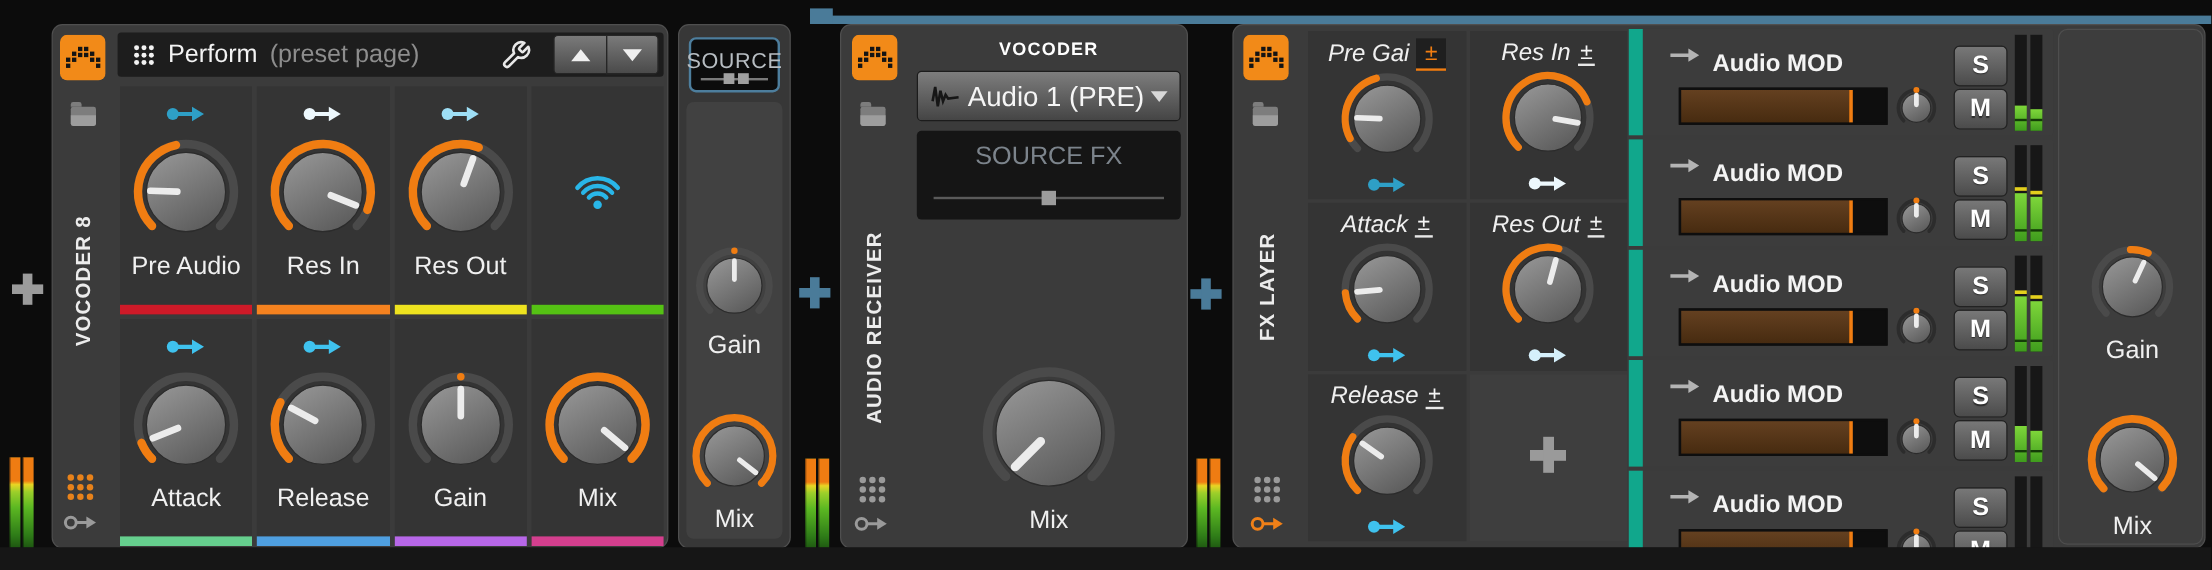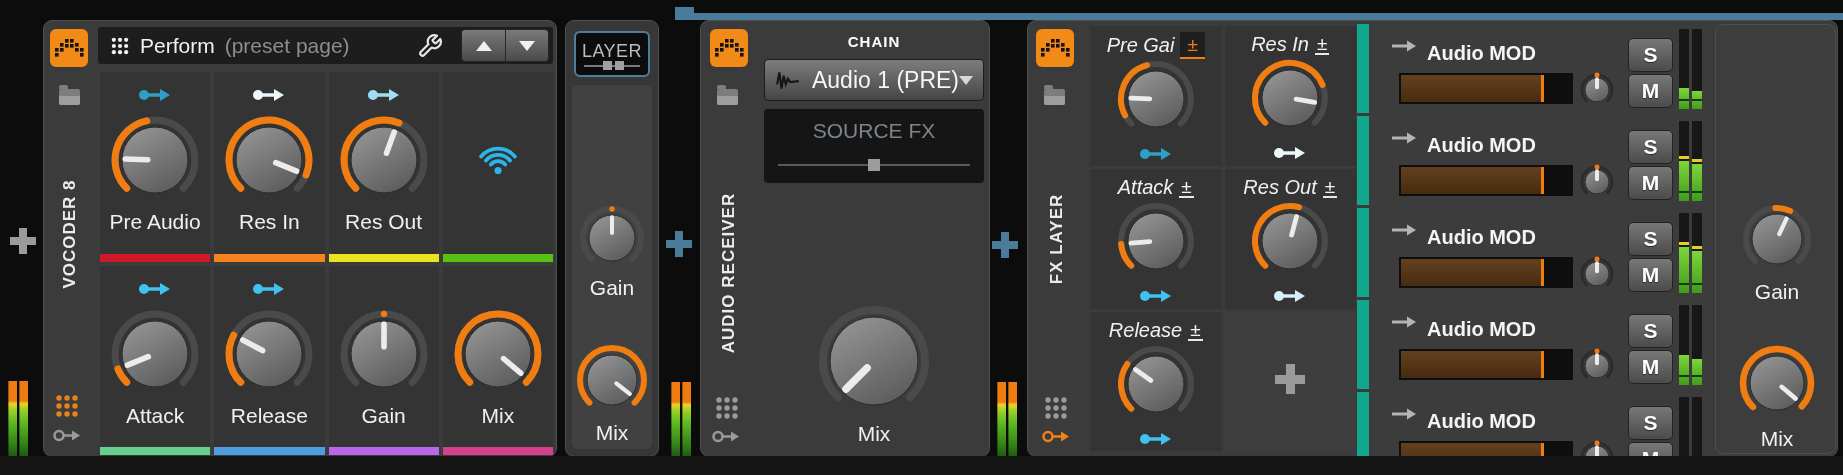--- a/index.html
+++ b/index.html
@@ -57,21 +57,21 @@
   .chain-squares{width:56px;height:2px;background:#7a7a7a;position:relative;margin-top:3px;}
   .chain-squares i{position:absolute;top:-4px;width:9px;height:9px;background:#9f9f9f;}
   .chain-squares i:first-child{left:19px;} .chain-squares i:last-child{left:31px;}
   .chain-inner{position:absolute;left:6px;top:64px;width:80px;height:364px;background:#414141;border-radius:6px;}
   .kblock{position:absolute;display:flex;flex-direction:column;align-items:center;}
   
   .rpanel{position:absolute;left:58px;top:0;width:230px;height:436px;}
   .src-label{position:absolute;top:12px;left:0;width:100%;text-align:center;font-weight:bold;font-size:15px;color:#ffffff;letter-spacing:1px;}
   .dropdown{position:absolute;left:5px;top:38px;width:220px;height:42px;background:linear-gradient(#7d7d7d,#454545);
             border:1px solid #1c1c1c;border-radius:4px;display:flex;align-items:center;padding:0 10px;box-sizing:border-box;cursor:pointer;}
-  .dd-text{flex:1;text-align:right;font-size:23px;color:#f5f5f5;}
+  .dd-text{flex:1;text-align:center;font-size:23px;color:#f5f5f5;}
   .caret{width:0;height:0;border-left:7px solid transparent;border-right:7px solid transparent;border-top:9px solid #d8d8d8;}
   .wave-icon{line-height:0;}
   .fxbox{position:absolute;left:5px;top:88px;width:220px;height:74px;background:#151515;border-radius:4px;cursor:pointer;}
   .fx-label{position:absolute;top:10px;width:100%;text-align:center;font-size:21px;color:#7c848c;}
   .slider{position:absolute;left:14px;right:14px;bottom:12px;height:12px;}
   .sl-line{position:absolute;top:5px;left:0;right:0;height:2px;background:#5a5a5a;}
   .sl-handle{position:absolute;top:0;left:calc(50% - 6px);width:12px;height:12px;background:#9c9c9c;}
   .gainbox{position:absolute;left:5px;top:175px;width:220px;height:46px;background:#151515;border-radius:4px;}
   .mini-meter{position:absolute;left:5px;top:5px;width:9px;height:36px;background:#242424;}
   .mini-meter b:first-child{position:absolute;top:0;left:0;right:0;height:13px;background:#6f6f6f;}
@@ -345,21 +345,21 @@
               <line x1="53.56148265704378" y1="52.66663804632427" x2="70.75151996063364" y2="67.09079200769023" stroke="#ececec" stroke-width="5.61" stroke-linecap="round"></line>
             </svg></div>
           <div class="klabel">Mix</div>
           <div class="cbar" style="background:#d43f8e"></div>
         </div>
       </div>
   </div>
 
   <div class="panel" id="chain" style="left:565px;top:20px;width:94px;height:437px">
     <div class="chain-btn">
-      <span class="txt">LAYER</span>
+      <span class="txt">SOURCE</span>
       <span class="chain-squares">
           <i></i>
           <i></i>
         </span>
     </div>
     <div class="chain-inner" id="chain-inner">
         <div class="kblock" style="left: 2px; top: 117px; width: 76px;">
           <div class="knob"><svg width="72" height="72" viewBox="0 0 72 72">
               <defs>
                 <linearGradient id="g8" x1="0.2" y1="0" x2="0.8" y2="1">
@@ -422,21 +422,21 @@
             <circle cx="13" cy="21" r="2.7" fill="#9a9a9a"></circle>
             <circle cx="21" cy="21" r="2.7" fill="#9a9a9a"></circle>
           </svg></div>
       <div class="remote" id="rrem" style="left:10px;top:407px"><svg width="32" height="17" viewBox="0 0 32 17">
             <circle cx="7" cy="8.5" r="4.5" fill="none" stroke="#9a9a9a" stroke-width="2.5"></circle>
             <line x1="11.5" y1="8.5" x2="22" y2="8.5" stroke="#9a9a9a" stroke-width="2.5"></line>
             <path d="M20 3.5 L28 8.5 L20 13.5 Z" fill="#9a9a9a"></path>
           </svg></div>
     </div>
     <div class="rpanel">
-      <div class="src-label">CHAIN</div>
+      <div class="src-label">VOCODER</div>
       <div class="dropdown">
         <span class="wave-icon" id="wavic"><svg width="26" height="26" viewBox="0 0 24 24" fill="none" stroke="#161616" stroke-width="2">
               <path d="M2 16 L4 5 L6 20 L8 8 L10 16 L12 11 L14 14 L22 13"></path>
             </svg></span>
         <span class="dd-text">Audio 1 (PRE)</span>
         <span class="caret"></span>
       </div>
       <div class="fxbox">
         <div class="fx-label">SOURCE FX</div>
         <div class="slider">

